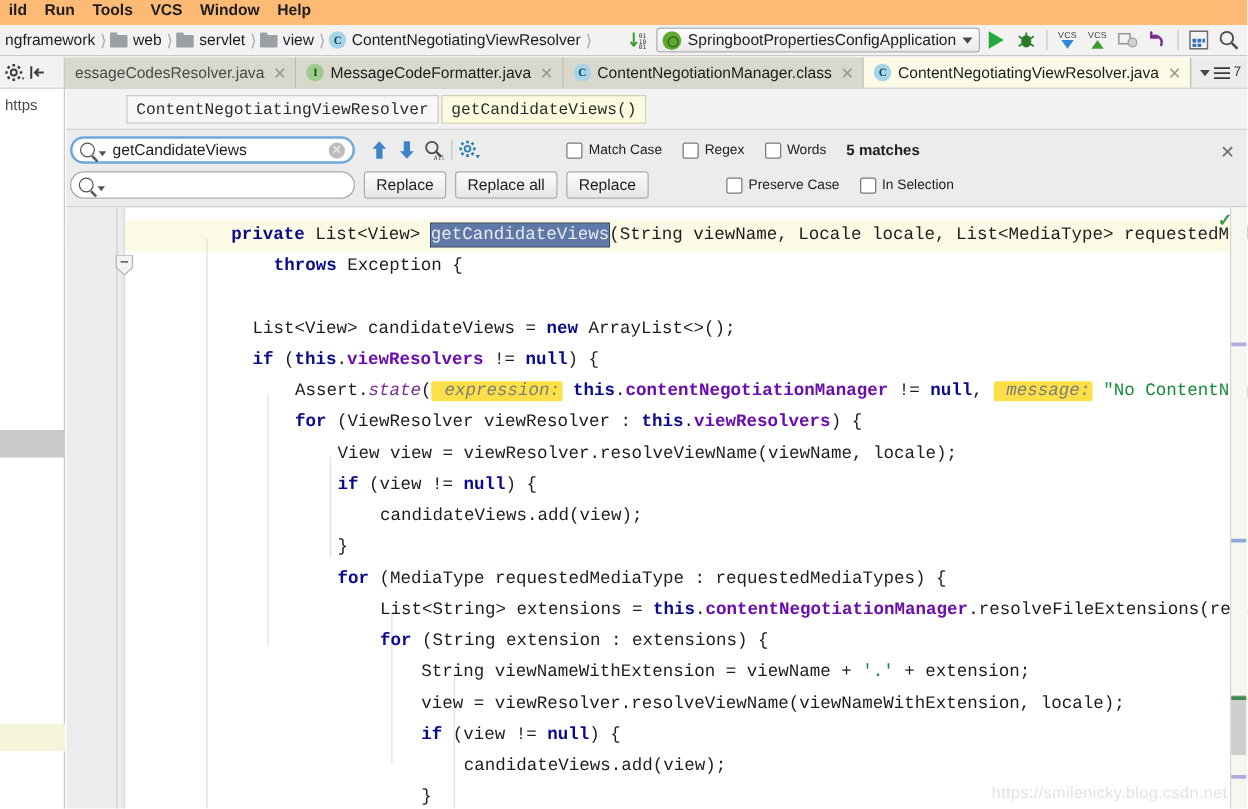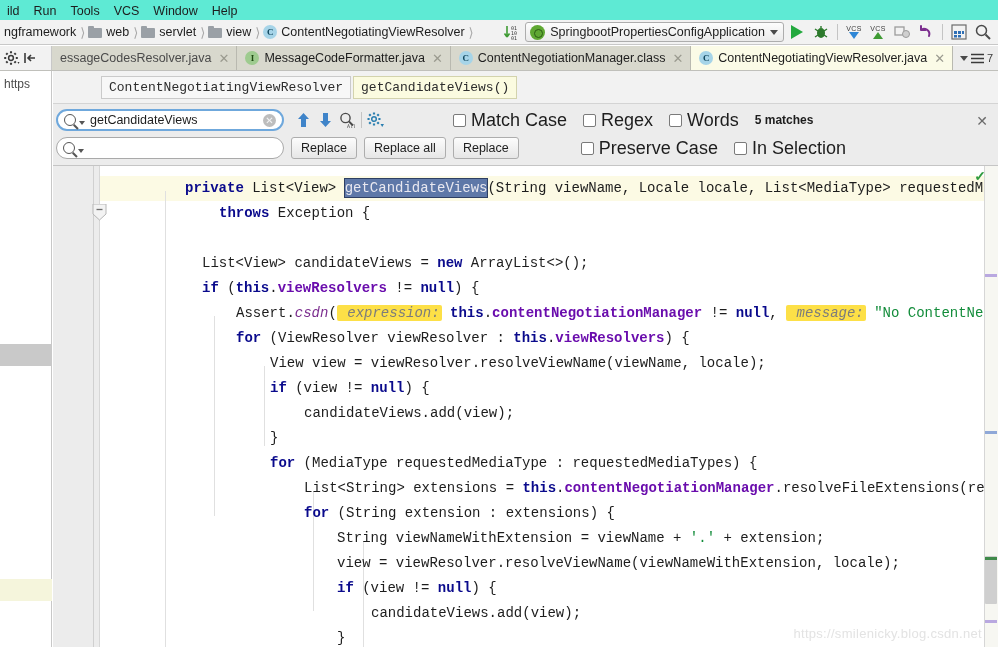--- a/index.html
+++ b/index.html
@@ -10,24 +10,25 @@
     background: #ffffff;
     font-family: "Liberation Sans", sans-serif;
     font-size: 12px;
     color: #1d1d1d;
   }
   #app { position: relative; width: 998px; height: 647px; }
 
   
   .menubar {
     position: absolute; left: 0; top: 0; width: 998px; height: 20px;
-    background: #5eead4;
-    display: flex; align-items: flex-end;
+    background: #fdba74;
+    display: flex; align-items: flex-start;
     font-size: 12.5px;
     padding-left: 0px;
+    font-weight: bold;
   }
   .menu-item { padding: 1px 7px 2px 7px; white-space: nowrap; color: #1d1d1d; }
 
   
   .navbar {
     position: absolute; left: 0; top: 20px; width: 998px; height: 25px;
     background: #f2f2f2;
     border-bottom: 1px solid #c8c8c8;
     display: flex; align-items: center;
   }
@@ -199,21 +200,21 @@
     background: linear-gradient(#fcfcfc,#e6e6e6);
     font-size: 12.5px; color: #1d1d1d;
     display: flex; align-items: center; justify-content: center;
     margin-left: 7px; white-space: nowrap; text-align: right;
   }
   .chk-wrap { display: flex; align-items: center; gap: 5px; margin-right: 16px; }
   .chk {
     width: 13px; height: 13px; border: 1px solid #7a7a7a; background: #fff;
     border-radius: 2px; flex: none;
   }
-  .chk-lbl { font-size: 18px; color: #1d1d1d; white-space: nowrap; }
+  .chk-lbl { font-size: 11px; color: #1d1d1d; white-space: nowrap; }
   .matches { font-size: 12px; font-weight: bold; color: #1d1d1d; white-space: nowrap; }
   .close-find {
     position: absolute; right: 10px; top: 9px;
     font-size: 14px; color: #6b6b6b;
   }
 
   
   .editor {
     position: absolute; left: 53px; top: 166px; width: 945px; height: 481px;
     background: #ffffff; overflow: hidden;
@@ -527,21 +528,21 @@
     <div class="indentline" style="left:211px;top:200px;height:80px;"></div>
     <div class="indentline" style="left:260px;top:325px;height:120px;"></div>
     <div class="indentline" style="left:310px;top:375px;height:106px;"></div>
 
     <div class="code">
       <div class="ln" style="top:10px;"><span style="padding-left:84px"></span><span class="kw">private</span> List&lt;View&gt; <span class="sel-match">getCandidateViews</span>(String viewName, Locale locale, List&lt;MediaType&gt; requestedMediaTypes)</div>
       <div class="ln" style="top:35px;"><span style="padding-left:118px"></span><span class="kw">throws</span> Exception {</div>
       <div class="ln" style="top:60px;"></div>
       <div class="ln" style="top:85px;"><span style="padding-left:101px"></span>List&lt;View&gt; candidateViews = <span class="kw">new</span> ArrayList&lt;&gt;();</div>
       <div class="ln" style="top:110px;"><span style="padding-left:101px"></span><span class="kw">if</span> (<span class="kw">this</span>.<span class="fld">viewResolvers</span> != <span class="kw">null</span>) {</div>
-      <div class="ln" style="top:135px;"><span style="padding-left:135px"></span>Assert.<span class="purp" style="font-style:italic">csdn</span>(<span class="hint">&nbsp;expression:</span> <span class="kw">this</span>.<span class="fld">contentNegotiationManager</span> != <span class="kw">null</span>, <span class="hint">&nbsp;message:</span> <span class="str">"No ContentNegoti</span></div>
+      <div class="ln" style="top:135px;"><span style="padding-left:135px"></span>Assert.<span class="purp" style="font-style:italic">state</span>(<span class="hint">&nbsp;expression:</span> <span class="kw">this</span>.<span class="fld">contentNegotiationManager</span> != <span class="kw">null</span>, <span class="hint">&nbsp;message:</span> <span class="str">"No ContentNegoti</span></div>
       <div class="ln" style="top:160px;"><span style="padding-left:135px"></span><span class="kw">for</span> (ViewResolver viewResolver : <span class="kw">this</span>.<span class="fld">viewResolvers</span>) {</div>
       <div class="ln" style="top:185px;"><span style="padding-left:169px"></span>View view = viewResolver.resolveViewName(viewName, locale);</div>
       <div class="ln" style="top:210px;"><span style="padding-left:169px"></span><span class="kw">if</span> (view != <span class="kw">null</span>) {</div>
       <div class="ln" style="top:235px;"><span style="padding-left:203px"></span>candidateViews.add(view);</div>
       <div class="ln" style="top:260px;"><span style="padding-left:169px"></span>}</div>
       <div class="ln" style="top:285px;"><span style="padding-left:169px"></span><span class="kw">for</span> (MediaType requestedMediaType : requestedMediaTypes) {</div>
       <div class="ln" style="top:310px;"><span style="padding-left:203px"></span>List&lt;String&gt; extensions = <span class="kw">this</span>.<span class="fld">contentNegotiationManager</span>.resolveFileExtensions(requeste</div>
       <div class="ln" style="top:335px;"><span style="padding-left:203px"></span><span class="kw">for</span> (String extension : extensions) {</div>
       <div class="ln" style="top:360px;"><span style="padding-left:236px"></span>String viewNameWithExtension = viewName + <span class="str">'.'</span> + extension;</div>
       <div class="ln" style="top:385px;"><span style="padding-left:236px"></span>view = viewResolver.resolveViewName(viewNameWithExtension, locale);</div>

